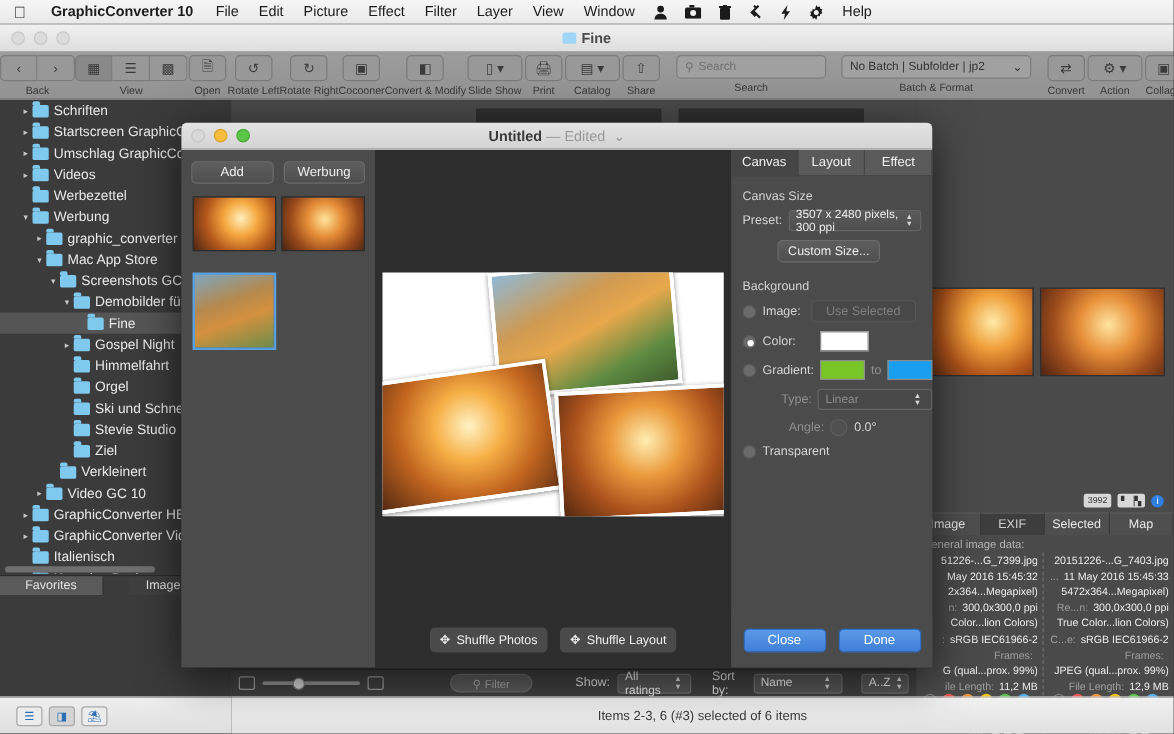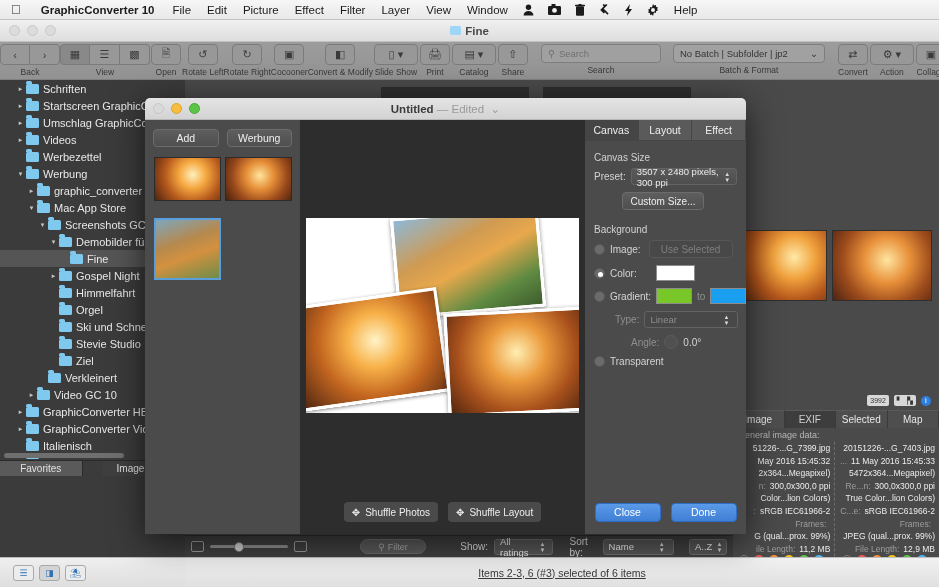--- a/index.html
+++ b/index.html
@@ -160,21 +160,21 @@
   .lbl { font-size: 10px; color: #dcdcdc; }
   .popup {
     height: 16px; border: 1px solid #6d6d6d; border-radius: 3px; background: #555;
     display: flex; align-items: center; justify-content: space-between;
     padding: 0 3px 0 5px; font-size: 9.5px; color: #ededed; gap: 4px;
   }
   .statusbar {
     position: absolute; bottom: 0; left: 185px; width: 754px; height: 30px;
     background: linear-gradient(#f1f1f1, #e0e0e0); border-top: 1px solid #bdbdbd;
     display: flex; align-items: center; justify-content: center;
-    font-size: 10.5px; color: #3a3a3a; text-decoration: underline;
+    font-size: 10.5px; color: #3a3a3a;
   }
 
   
   .inspector {
     position: absolute; top: 60px; left: 733px; width: 206px; height: 507px;
     background: #4a4a4a; overflow: hidden;
   }
   .insp-preview { position: absolute; top: 0; left: 0; width: 206px; height: 255px; background: #4a4a4a; }
   .insp-iconrow {
     position: absolute; top: 313px; left: 0; width: 206px; height: 15px;
@@ -919,21 +919,21 @@
           </div>
 
           <div class="frow">
             <div class="radio"></div>
             <span class="flab">Gradient:</span>
             <div class="swatch" id="sw-g1" style="width: 38px; background: rgb(121, 198, 40);"></div>
             <span class="flab dim">to</span>
             <div class="swatch" id="sw-g2" style="width: 38px; background: rgb(26, 159, 240);"></div>
           </div>
 
-          <div class="frow" style="padding-left:30px">
+          <div class="frow" style="padding-left:40px">
             <span class="flab dim">Type:</span>
             <div class="dsel dim" style="width:94px">
               <span>Linear</span>
               <span class="stepper">▲<br>▼</span>
             </div>
           </div>
 
           <div class="frow" style="padding-left:46px">
             <span class="flab dim">Angle:</span>
             <div style="width:14px;height:14px;border-radius:50%;background:#505050;border:1px solid #5c5c5c;"></div>

